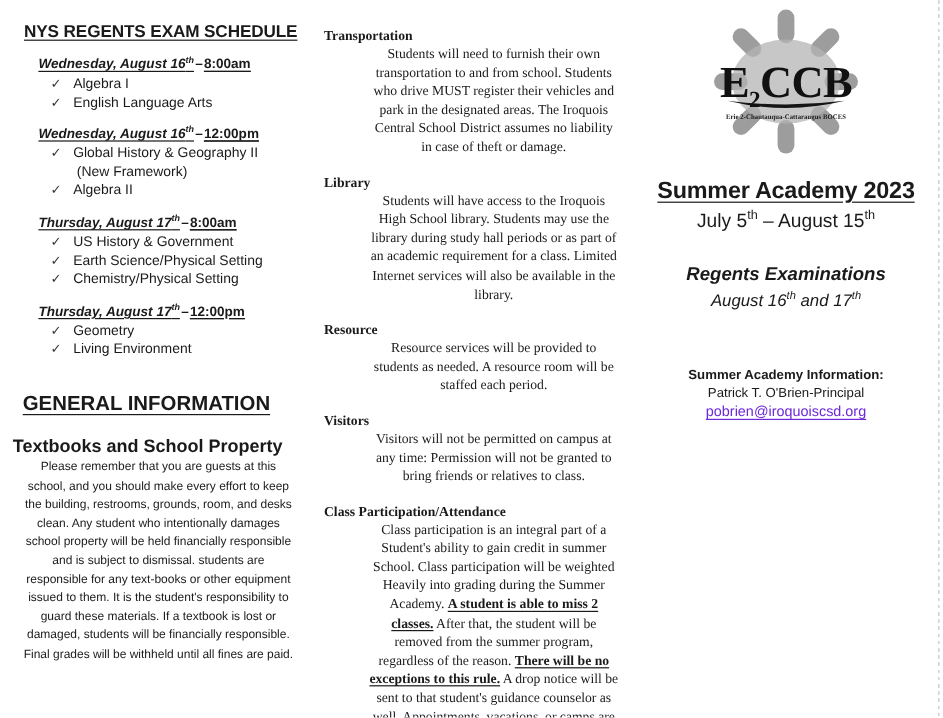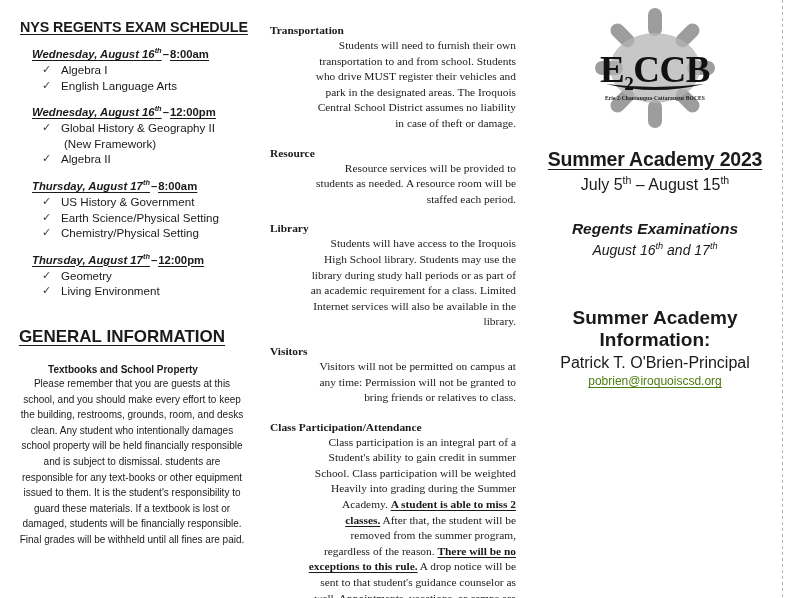--- a/index.html
+++ b/index.html
@@ -122,21 +122,21 @@
     padding-right: 18px;
     font-size: 17px;
     font-weight: bold;
     text-decoration: underline;
     text-underline-offset: 2.5px;
   }
   .tb-head {
     margin: 17px 0 0 0;
     text-align: center;
     padding-right: 16px;
-    font-size: 10px;
+    font-size: 15px;
     font-weight: bold;
   }
   .tb-body {
     margin: 1px 16px 0 18px;
     text-align: center;
     font-size: 10px;
     line-height: 15.6px;
   }
 
   
@@ -154,21 +154,21 @@
   .sec:first-child { margin-top: 24px; }
   .sec-head {
     margin-left: 8px;
     font-size: 11.4px;
     font-weight: bold;
   }
   .sec-body {
     margin: 2px 8px 0 45px;
     font-size: 11.4px;
     line-height: 15.6px;
-    text-align: right;
+    text-align: center;
   }
   .sec-body b {
     font-weight: bold;
     text-decoration: underline;
     text-underline-offset: 1.5px;
   }
 
   
   .col-right {
     position: absolute;
@@ -234,26 +234,26 @@
     font-weight: bold;
     font-style: italic;
   }
   .re-dates {
     margin: 4px 0 0 0;
     font-size: 14px;
     font-style: italic;
   }
   .info-title {
     margin: 49px 0 0 0;
-    font-size: 19px;
+    font-size: 11px;
     font-weight: bold;
   }
   .info-name {
     margin: 3px 0 0 0;
-    font-size: 16px;
+    font-size: 11px;
   }
   .info-email {
     margin: 2px 0 0 0;
     font-size: 12px;
     text-decoration: underline;
     text-underline-offset: 1.5px;
   }
 </style>
 </head>
 <body>
@@ -304,27 +304,27 @@
   </div>
 
   <div class="col-mid">
 
     <div class="sec">
       <div class="sec-head">Transportation</div>
       <div class="sec-body">Students will need to furnish their own transportation to and from school. Students who drive MUST register their vehicles and park in the designated areas. The Iroquois Central School District assumes no liability in case of theft or damage.</div>
     </div>
 
     <div class="sec">
+      <div class="sec-head">Library</div>
+      <div class="sec-body">Students will have access to the Iroquois High School library. Students may use the library during study hall periods or as part of an academic requirement for a class. Limited Internet services will also be available in the library.</div>
+    </div>
+
+    <div class="sec">
       <div class="sec-head">Resource</div>
       <div class="sec-body">Resource services will be provided to students as needed. A resource room will be staffed each period.</div>
-    </div>
-
-    <div class="sec">
-      <div class="sec-head">Library</div>
-      <div class="sec-body">Students will have access to the Iroquois High School library. Students may use the library during study hall periods or as part of an academic requirement for a class. Limited Internet services will also be available in the library.</div>
     </div>
 
     <div class="sec">
       <div class="sec-head">Visitors</div>
       <div class="sec-body">Visitors will not be permitted on campus at any time: Permission will not be granted to bring friends or relatives to class.</div>
     </div>
 
     <div class="sec">
       <div class="sec-head">Class Participation/Attendance</div>
       <div class="sec-body"><span>Class participation is an integral part of a Student's ability to gain credit in summer School. Class participation will be weighted Heavily into grading during the Summer Academy. </span><b>A student is able to miss 2 classes.</b><span> After that, the student will be removed from the summer program, regardless of the reason. </span><b>There will be no exceptions to this rule.</b><span> A drop notice will be sent to that student's guidance counselor as well. Appointments, vacations, or camps are not excused absences.</span></div>
@@ -374,18 +374,18 @@
     <div class="sa-title">Summer Academy 2023</div>
 
     <div class="sa-dates"><span>July 5</span><sup>th</sup><span> – August 15</span><sup>th</sup></div>
 
     <div class="re-title">Regents Examinations</div>
 
     <div class="re-dates"><span>August 16</span><sup>th</sup><span> and 17</span><sup>th</sup></div>
 
     <div class="info-title">Summer Academy Information:</div>
     <div class="info-name">Patrick T. O'Brien-Principal</div>
-    <a class="info-email" href="#" style="color:#4d7c0f; display:block;text-align:center;">pobrien@iroquoiscsd.org</a>
+    <a class="info-email" href="#" style="color:#6d28d9; display:block;text-align:center;">pobrien@iroquoiscsd.org</a>
   </div>
 
   <div class="scan-edge"></div>
   <div class="scan-edge2"></div>
 </div>
 
 </body></html>

